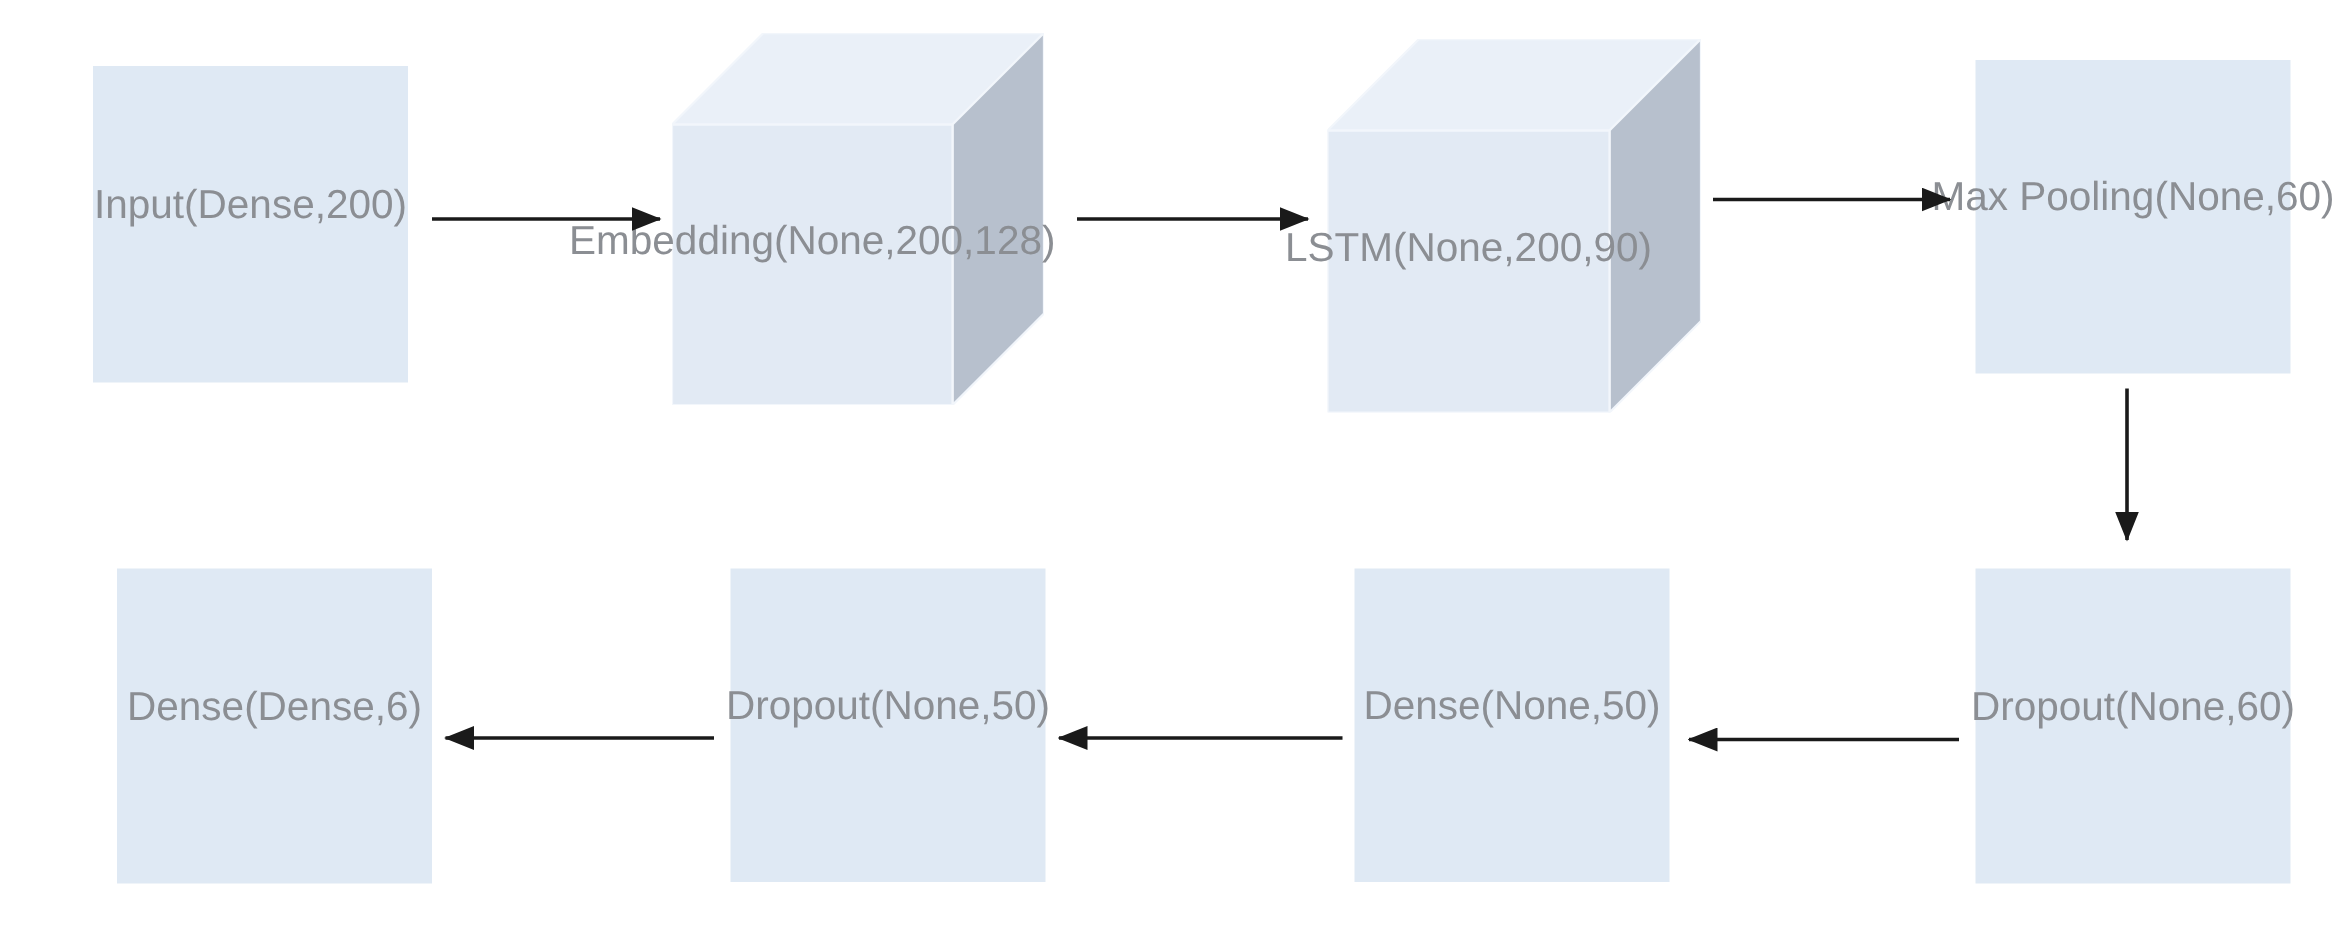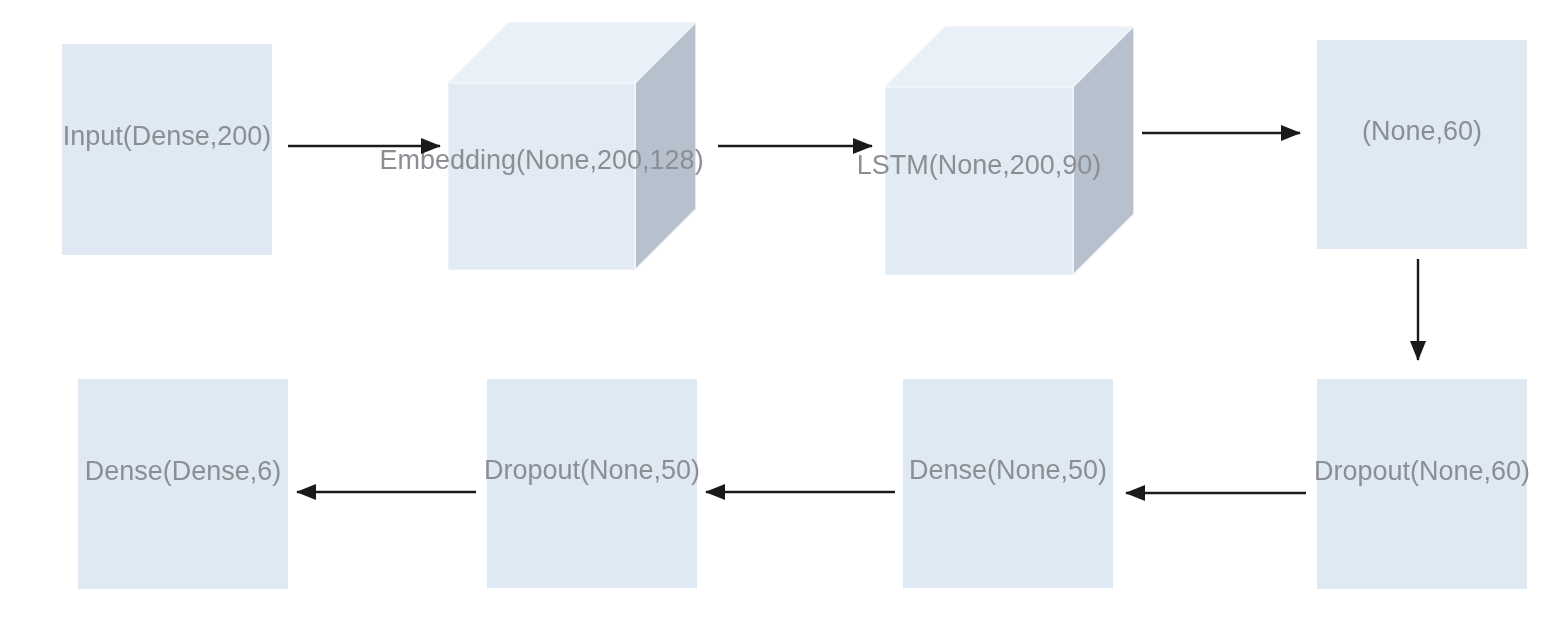--- a/index.html
+++ b/index.html
@@ -90,20 +90,21 @@
     </svg>
     <div class="label" style="left:0; top:61px; width:188px; height:188px;">
       <div>LSTM</div>
       <div>(None,200,</div>
       <div>90)</div>
     </div>
   </div>
 
   <div class="node rect" style="left:1317px; top:40px; width:210px; height:209px;">
     <div class="label">
+      <div>Max Pooling</div>
       <div>(None,60)</div>
     </div>
   </div>
 
   <div class="node rect" style="left:1317px; top:379px; width:210px; height:210px;">
     <div class="label">
       <div>Dropout</div>
       <div>(None,60)</div>
     </div>
   </div>

